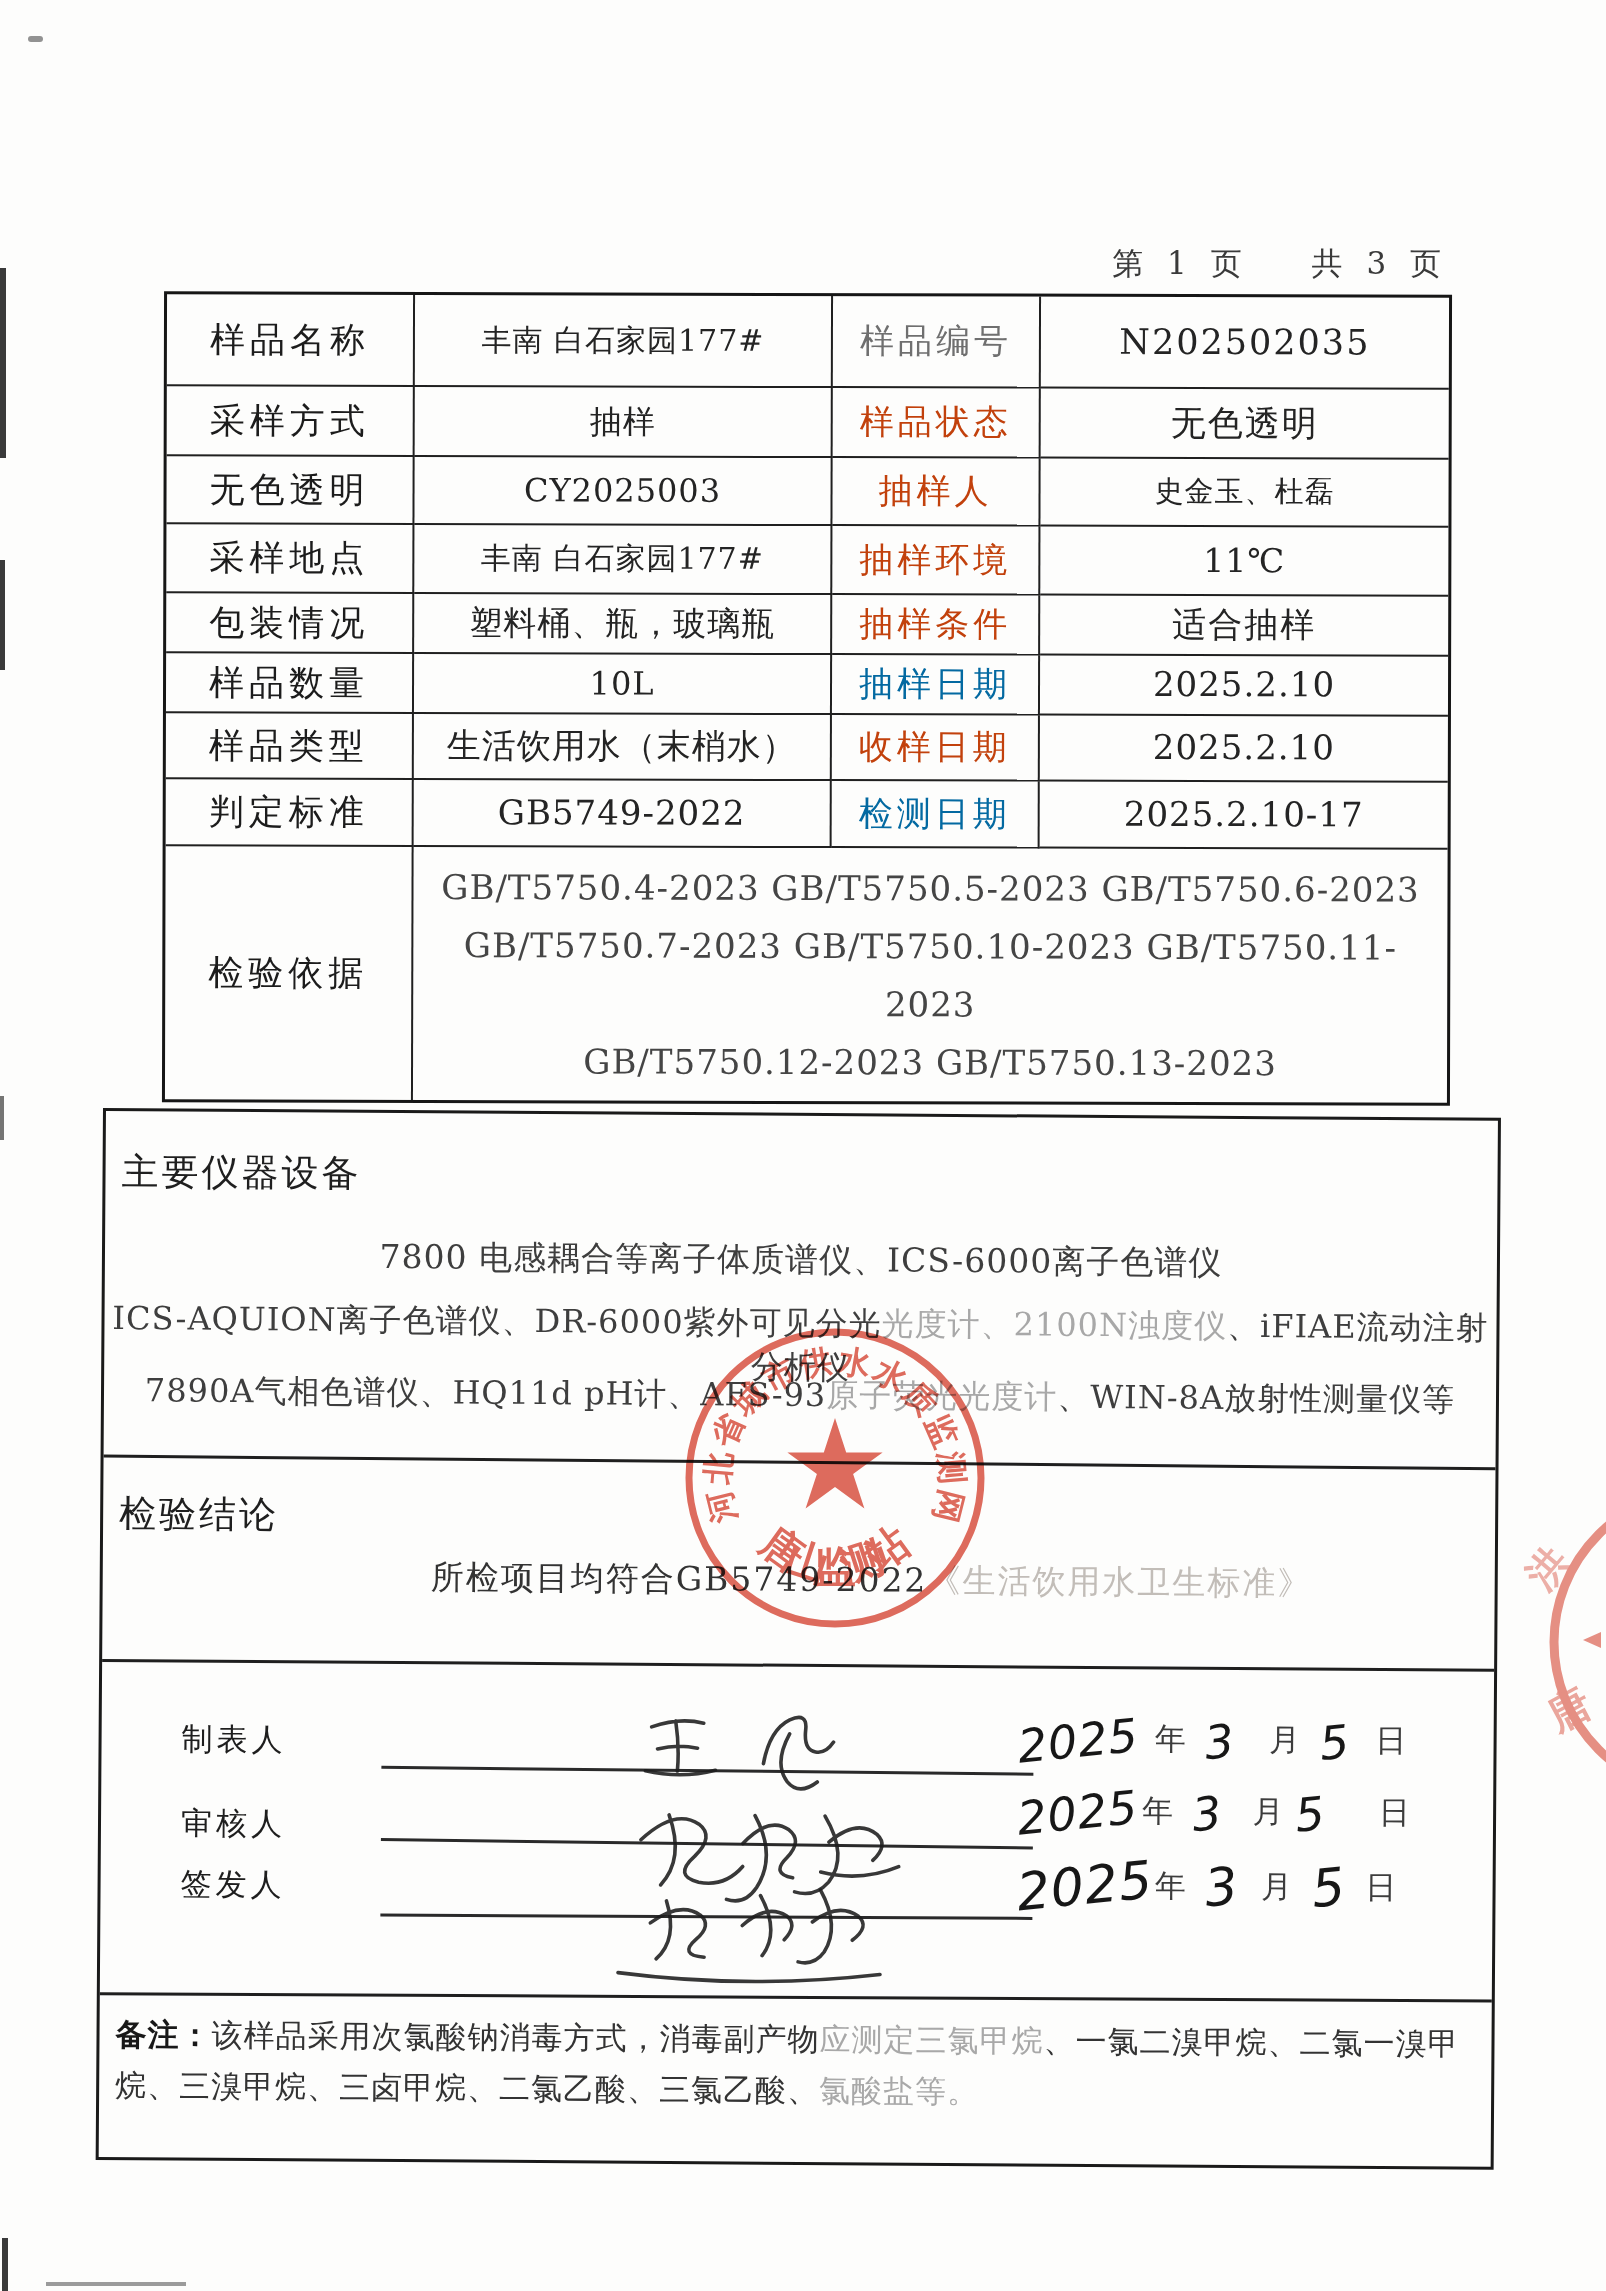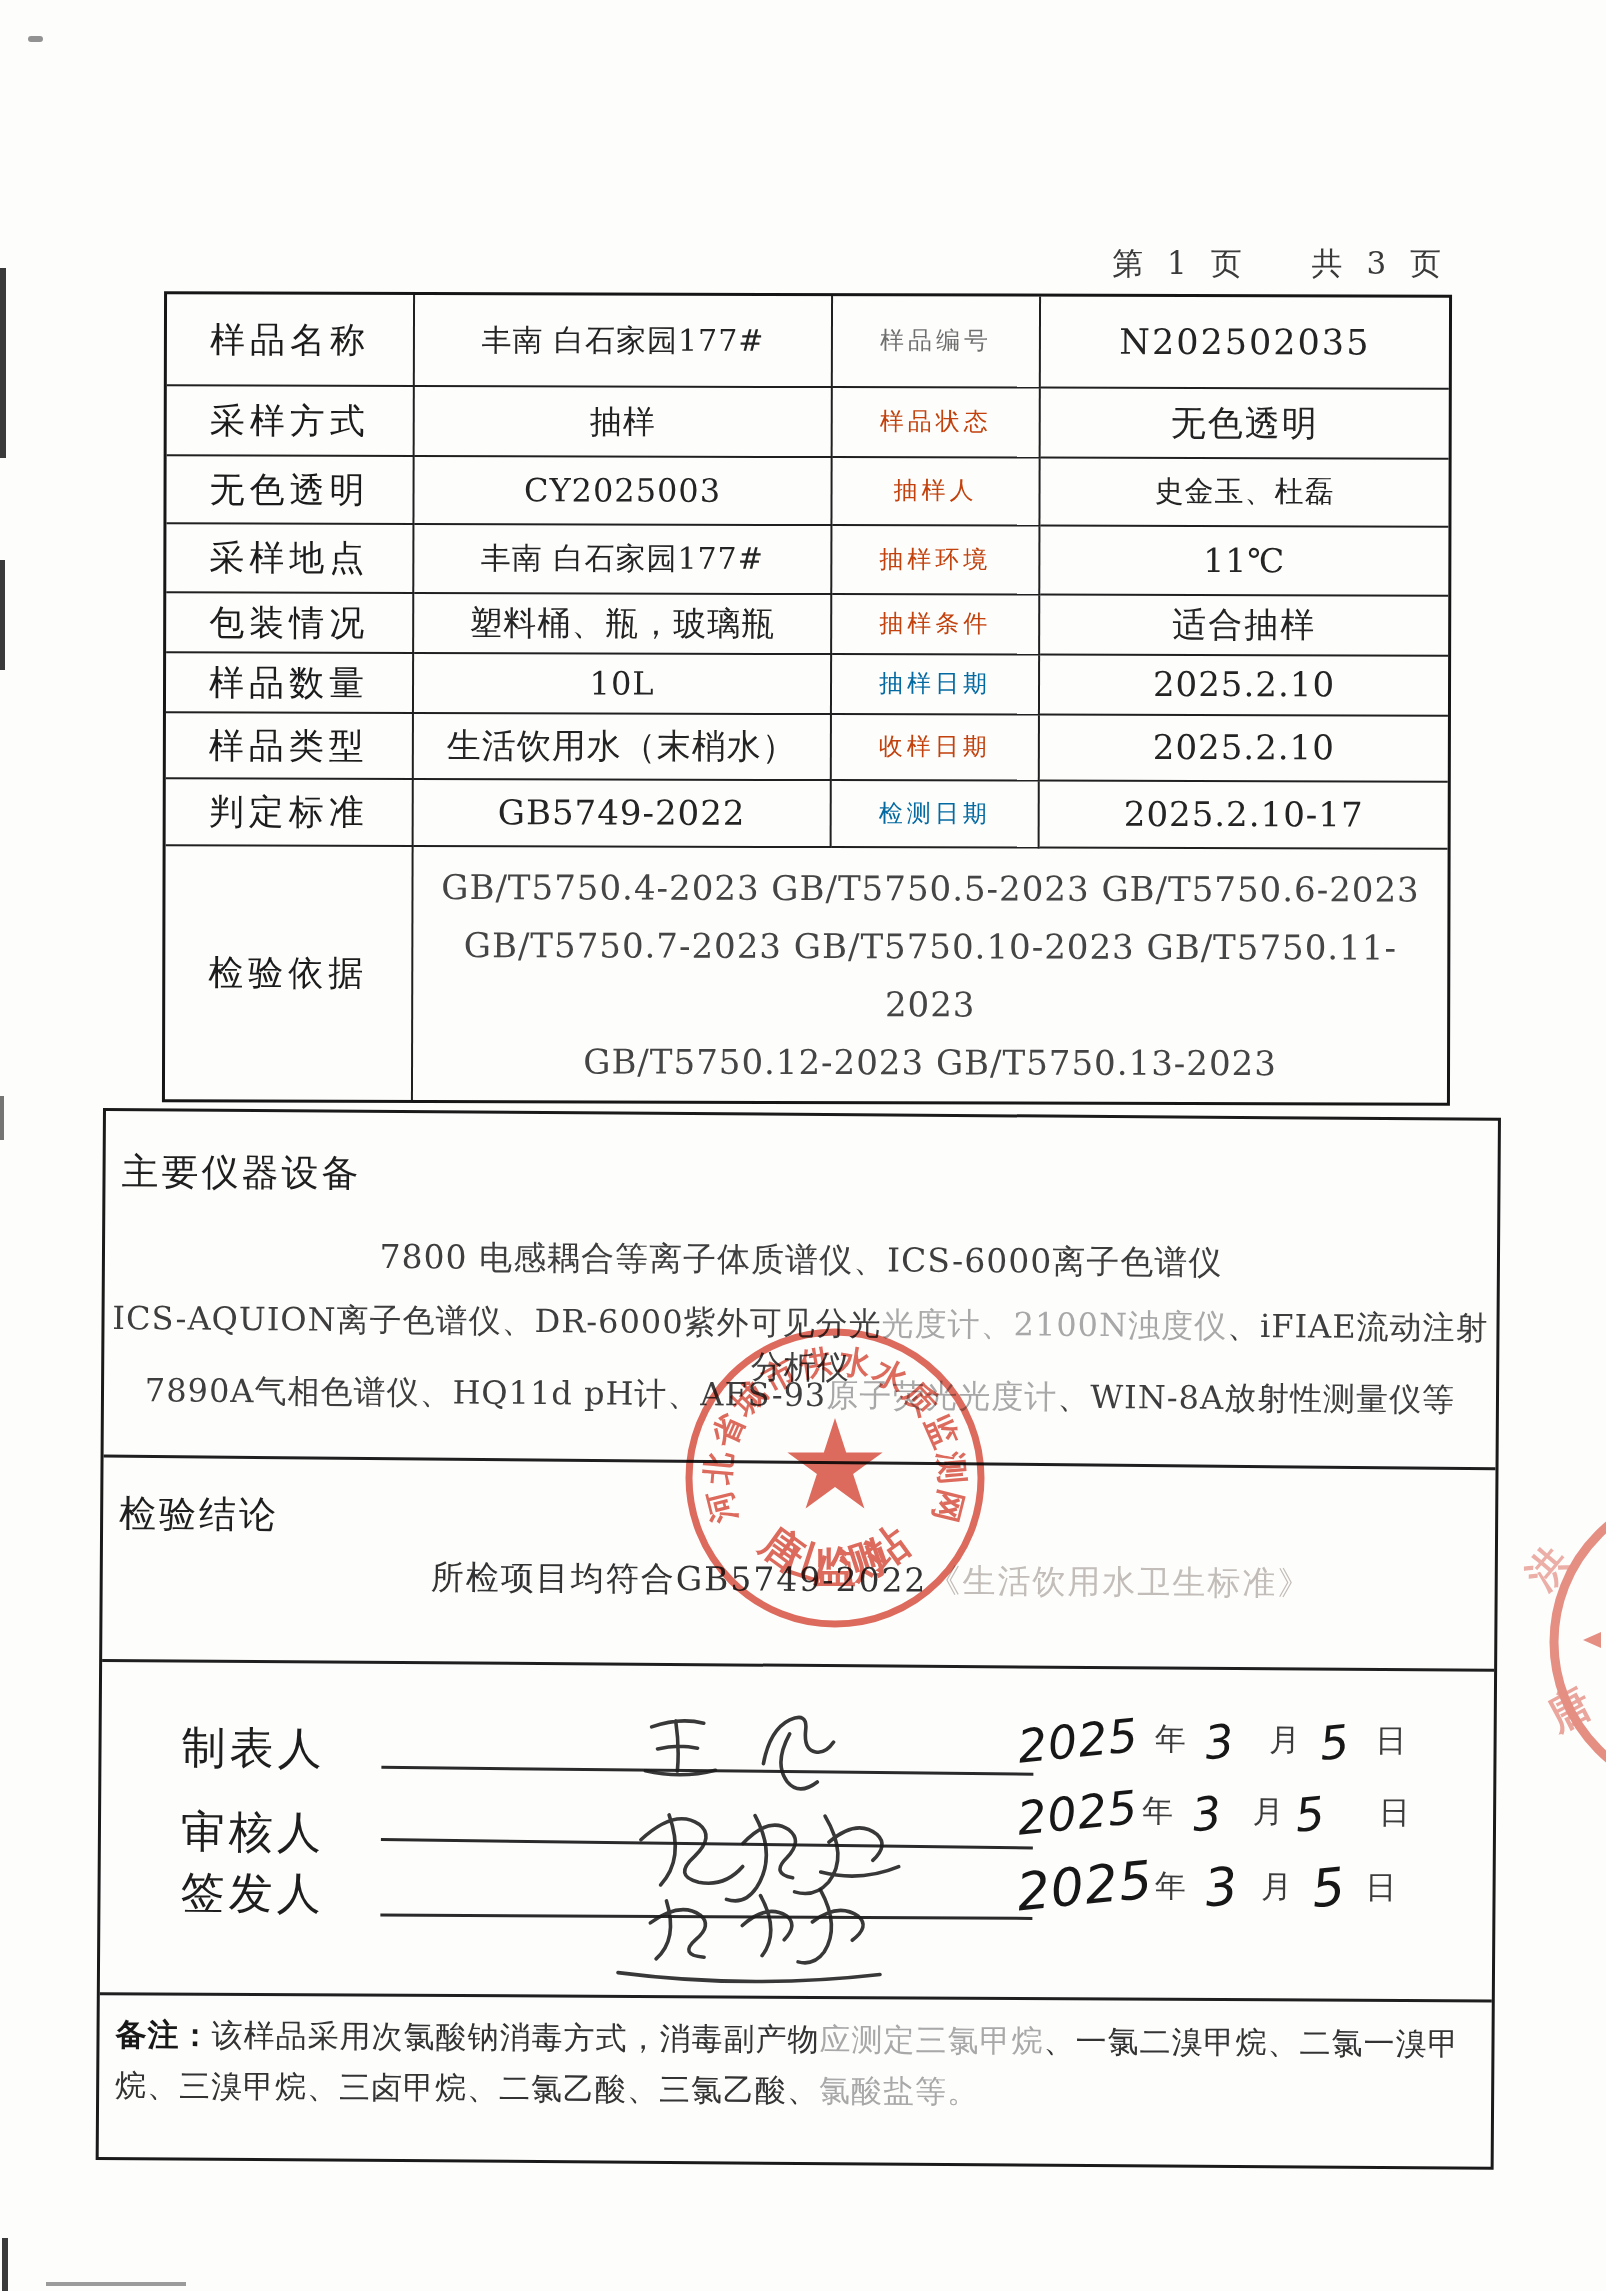--- a/index.html
+++ b/index.html
@@ -33,21 +33,21 @@
     background:transparent;
   }
   .cell {
     display:flex; align-items:center; justify-content:center;
     border-right:2.5px solid #202020; border-bottom:2.5px solid #202020;
     text-align:center; line-height:1.15; padding:2px 6px;
   }
   .cell.lastcol { border-right:none; }
   .cell.lastrow { border-bottom:none; }
   .lab1 { font-size:35px; letter-spacing:5px; color:#1c1c1c; }
-  .lab2 { font-size:24px; letter-spacing:4px; }
+  .lab2 { font-size:34px; letter-spacing:4px; }
   .g1 { color:#6f6f6f; } .g2 { color:#c2410c; } .g3 { color:#0369a1; }
   .val { font-size:32px; color:#242424; letter-spacing:1px; }
   .basis-content { flex-direction:column; justify-content:center; font-size:34px; color:#454545; }
   .basis-content div { line-height:58px; letter-spacing:1px; }
   
   .lower-box {
     position:absolute; left:103px; top:1108px; width:1398px; height:1052px;
     border:3px solid #1a1a1a; transform:rotate(0.4deg); transform-origin:0 0;
   }
   .divider { position:absolute; left:0; right:0; border-top:3px solid #1f1f1f; }
@@ -58,21 +58,21 @@
   .eq-heading { top:36px; }
   .eq-line { position:absolute; left:0; width:100%; text-align:center; font-size:32px; color:#3e3e3e; letter-spacing:1px; }
   .eq1 { top:122px; font-size:33px; }
   .eq2 { top:186px; }
   .eq3 { top:258px; }
   .faint { color:#a8a8a8; }
   .vfaint { color:#c2bdb8; }
   .concl-heading { top:378px; }
   .concl-text { position:absolute; left:328px; top:442px; font-size:33px; letter-spacing:2px; color:#333; }
   
-  .so-label { position:absolute; left:80px; font-size:44px; letter-spacing:4px; color:#1e1e1e; }
+  .so-label { position:absolute; left:80px; font-size:31px; letter-spacing:4px; color:#1e1e1e; }
   .so1 { top:607px; } .so2 { top:679px;margin-top:12px; } .so3 { top:752px; }
   .so-line { position:absolute; left:280px; width:652px; border-top:3px solid #2a2a2a; }
   .sl1 { top:654px; transform:rotate(0.2deg); }
   .sl2 { top:727px; transform:rotate(0.35deg); }
   .sl3 { top:800px; transform:rotate(-0.1deg); }
   .so-date { position:absolute; left:916px; width:470px; white-space:nowrap; }
   .sd1 { top:596px; } .sd2 { top:668px; } .sd3 { top:738px; }
   .hand {
     display:inline-block;
     font-family:"DejaVu Sans","Liberation Sans",sans-serif;

